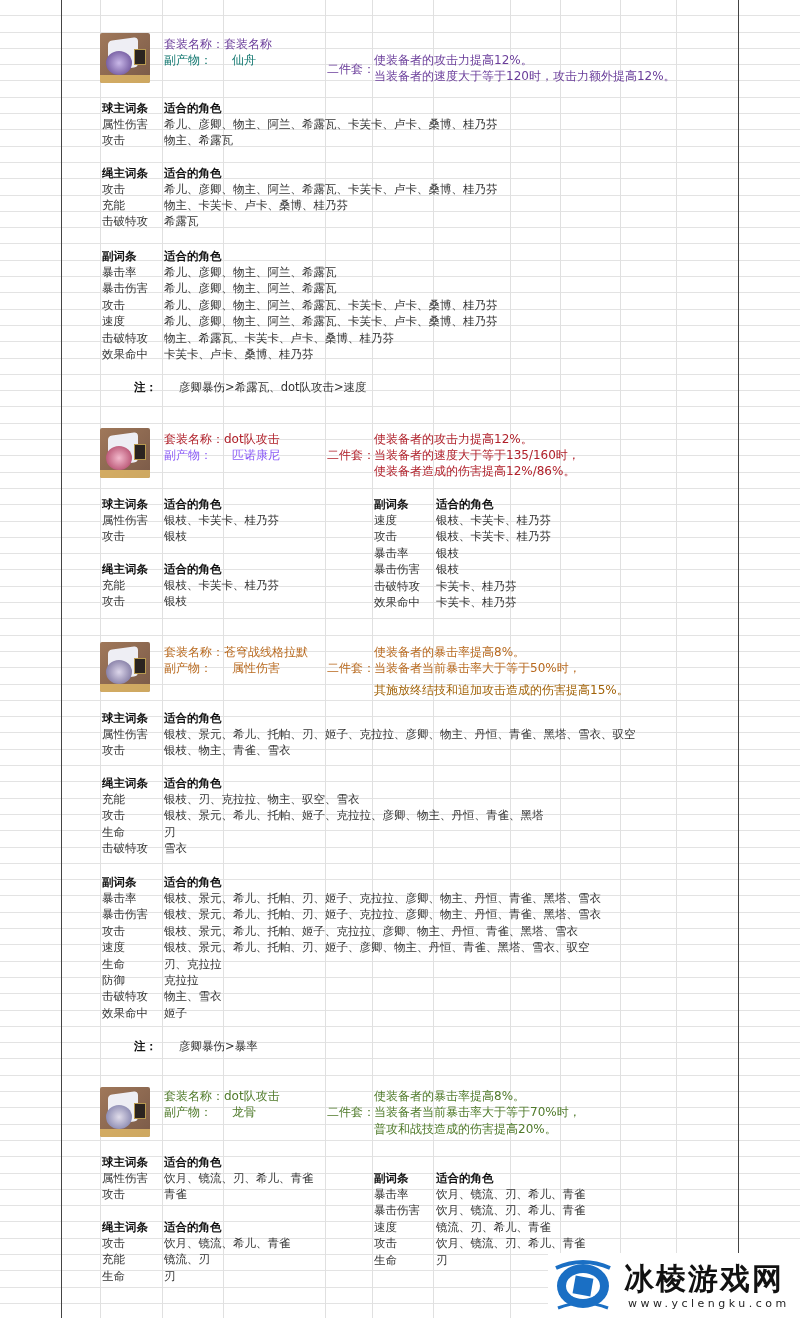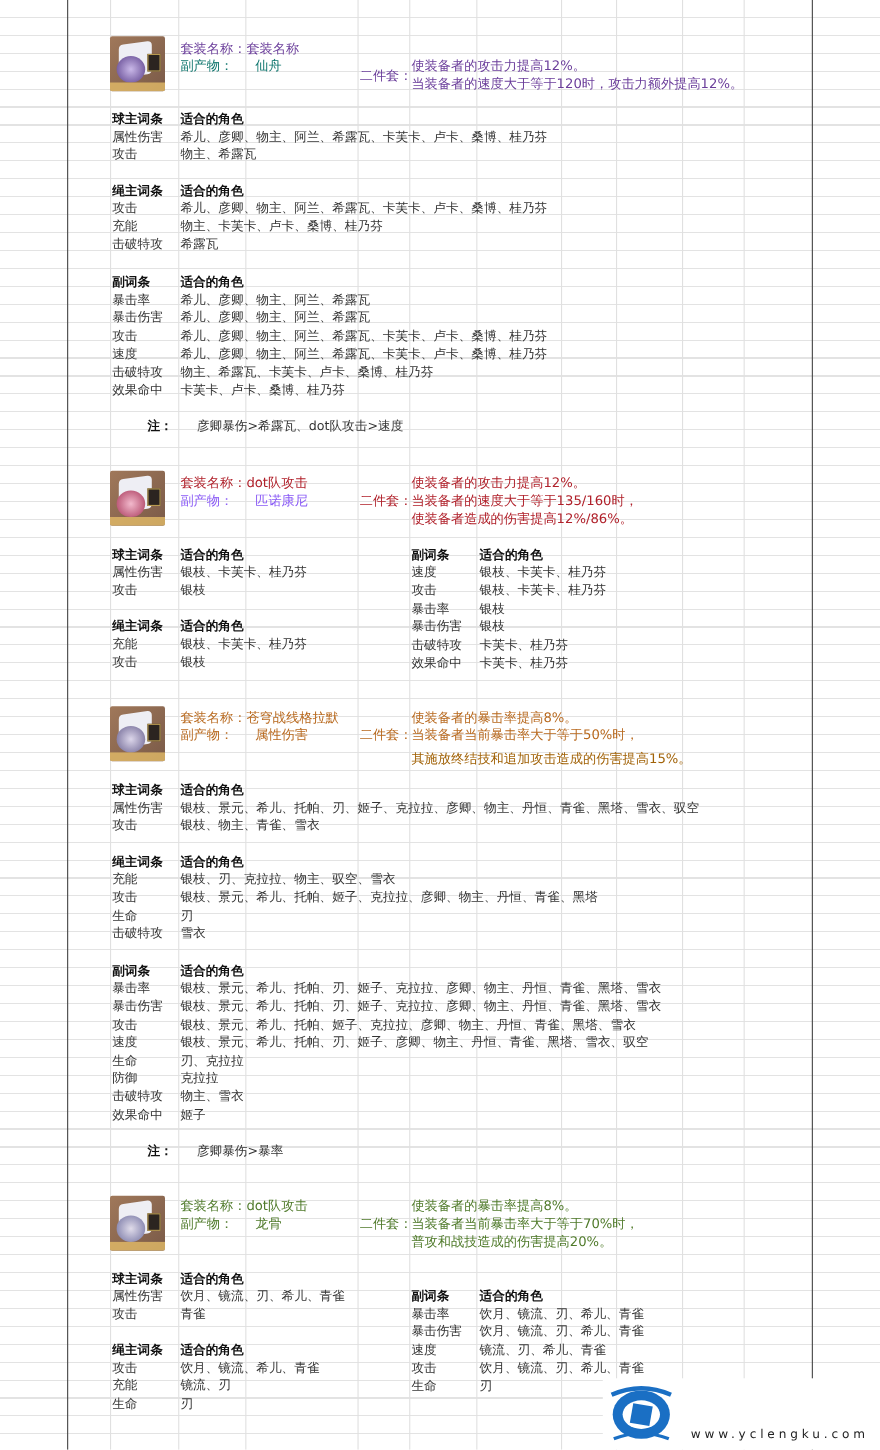--- a/index.html
+++ b/index.html
@@ -393,14 +393,15 @@
 </div>
 
 <div class="watermark">
   <svg class="wm-logo" viewBox="0 0 58 52">
     <ellipse cx="29" cy="28" rx="26" ry="22" fill="#1a6fc4"></ellipse>
     <ellipse cx="29" cy="28" rx="17" ry="13" fill="#ffffff"></ellipse>
     <rect x="20" y="19" width="18" height="18" fill="#1a6fc4" transform="rotate(10 29 28)"></rect>
     <path d="M2 10 Q29 -2 56 10" stroke="#1a6fc4" stroke-width="4" fill="none"></path>
     <path d="M4 50 Q29 40 54 50" stroke="#1a6fc4" stroke-width="3" fill="none"></path>
   </svg>
+  <div class="wm-cn">冰棱游戏网</div>
   <div class="wm-url">www.yclengku.com</div>
 </div>
 
 </body></html>

